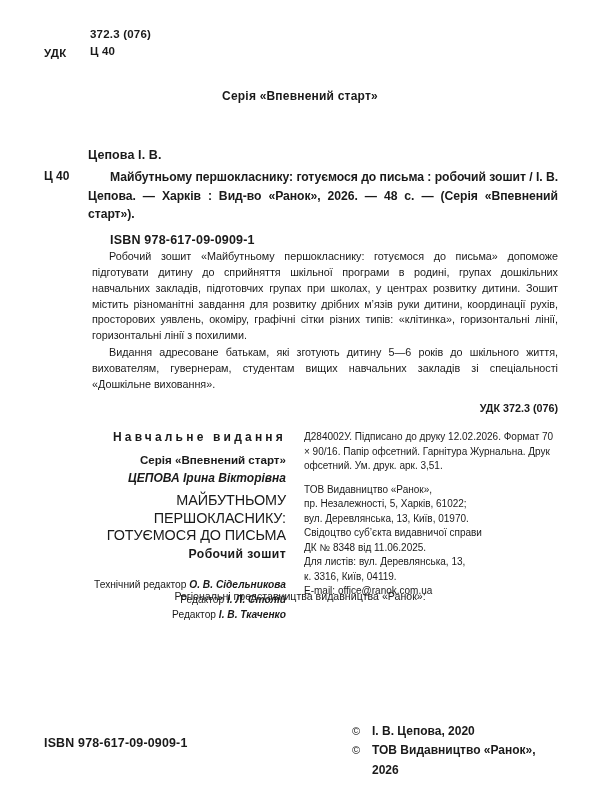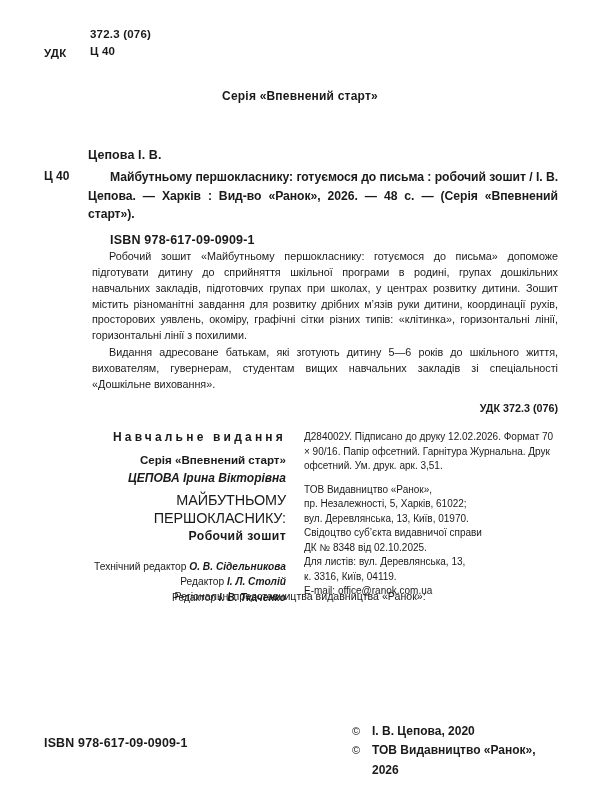--- a/index.html
+++ b/index.html
@@ -249,20 +249,21 @@
     <div class="udc-foot">УДК 372.3 (076)</div>
   </div>
 
   <div class="imprint">
     <div class="imprint-left">
       <div class="kicker">Навчальне видання</div>
       <div class="series-small">Серія «Впевнений старт»</div>
       <div class="author-italic">ЦЕПОВА Ірина Вікторівна</div>
       <div class="book-title">
         <div>МАЙБУТНЬОМУ ПЕРШОКЛАСНИКУ:</div>
+        <div>ГОТУЄМОСЯ ДО ПИСЬМА</div>
       </div>
       <div class="book-subtitle">Робочий зошит</div>
       <div class="credits">
         <div>
           <span>Технічний редактор </span><span class="nm">О. В. Сідельникова</span>
         </div>
         <div>
           <span>Редактор </span><span class="nm">І. Л. Столій</span>
         </div>
         <div>
@@ -271,21 +272,21 @@
       </div>
     </div>
 
     <div class="imprint-right">
       <div class="blk">Д284002У. Підписано до друку 12.02.2026. Формат 70 × 90/16. Папір офсетний. Гарнітура Журнальна. Друк офсетний. Ум. друк. арк. 3,51.</div>
       <div class="blk">
         <div>ТОВ Видавництво «Ранок»,</div>
         <div>пр. Незалежності, 5, Харків, 61022;</div>
         <div>вул. Деревлянська, 13, Київ, 01970.</div>
         <div>Свідоцтво суб’єкта видавничої справи</div>
-        <div>ДК № 8348 від 02.10.2025.</div>
+        <div>ДК № 8348 від 11.06.2025.</div>
         <div>Для листів: вул. Деревлянська, 13,</div>
         <div>к. 3316, Київ, 04119.</div>
         <div>E-mail: office@ranok.com.ua</div>
       </div>
     </div>
   </div>
 
   <div class="regional">Регіональні представництва видавництва «Ранок»:</div>
 
   <div class="footer">

